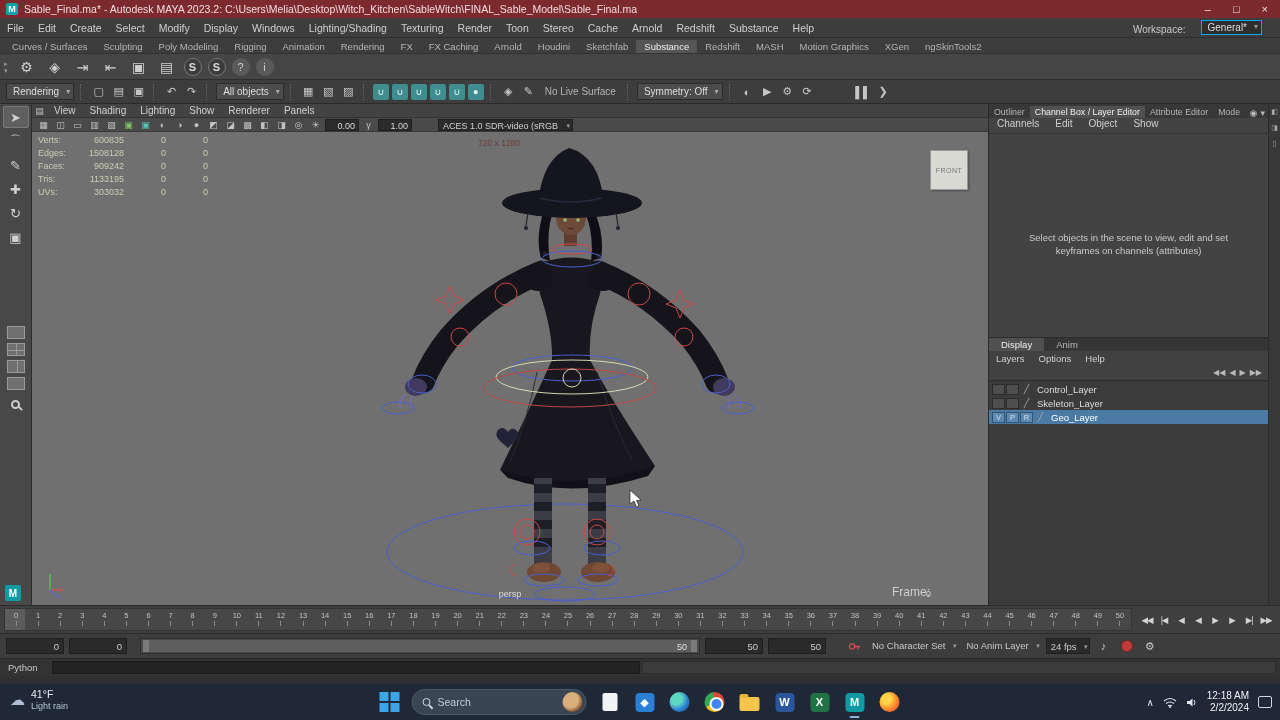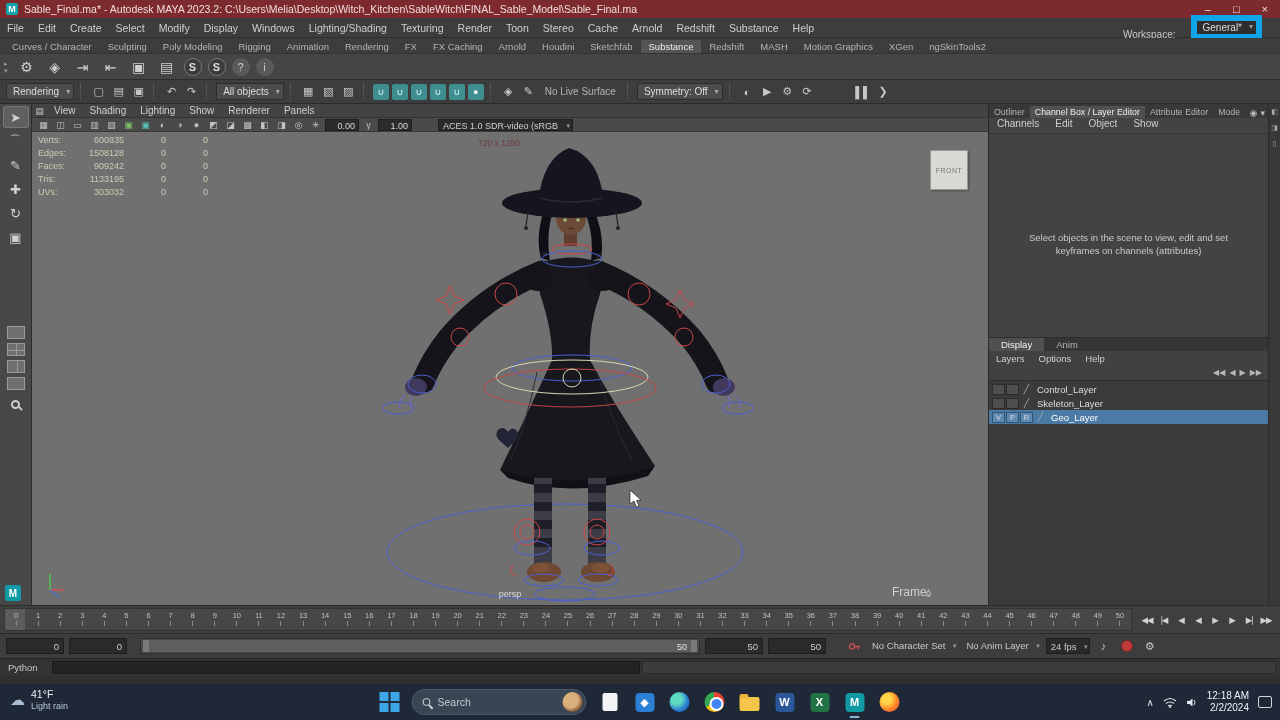--- a/index.html
+++ b/index.html
@@ -12,21 +12,21 @@
   .app-icon { width:12px; height:12px; background:#14a2ab; color:#fff; font-size:9px; font-weight:bold; display:flex; align-items:center; justify-content:center; border-radius:2px; margin-right:6px; }
   .titlebar .title { color:#f2dcdc; font-size:10.5px; white-space:nowrap; overflow:hidden; flex:1; }
   .win-btns { display:flex; gap:22px; margin-right:6px; color:#f0e0e0; font-size:11px; }
   .win-btns span { cursor:default; }
 
   
   .menubar { position:absolute; top:18px; left:0; width:1280px; height:20px; background:#3d3d3d; display:flex; align-items:center; border-bottom:1px solid #2e2e2e; }
   .menus { display:flex; }
   .menu-item { padding:15px 7px; font-size:10.5px; color:#cfcfcf; line-height:20px; }
   .workspace { margin-left:auto; display:flex; align-items:flex-end; gap:15px; margin-right:18px; color:#c8c8c8; }
-  .ws-box { background:#2e2e2e; border:6px solid #0ea5e9; padding:1px 14px 1px 6px; position:relative; color:#ddd; }
+  .ws-box { background:#2e2e2e; border:1px solid #0ea5e9; padding:1px 14px 1px 6px; position:relative; color:#ddd; }
   .ws-box::after { content:"▾"; position:absolute; right:3px; top:1px; font-size:8px; color:#999; }
 
   
   .shelf-tabs { position:absolute; top:38px; left:0; width:1280px; height:16px; background:#3d3d3d; display:flex; align-items:flex-end; padding-left:4px; border-bottom:1px solid #333; }
   .shelf-tab { padding:1px 8px; font-size:9.5px; color:#b5b5b5; }
   .shelf-tab.active { background:#555; color:#eee; border-radius:2px 2px 0 0; }
 
   
   .shelf { position:absolute; top:54px; left:0; width:1280px; height:26px; background:#454545; display:flex; align-items:center; gap:6px; padding-left:4px; border-bottom:1px solid #2d2d2d; }
   .shelf-arrows { display:flex; flex-direction:column; font-size:7px; color:#999; line-height:1; margin-right:2px; }
@@ -208,21 +208,21 @@
         <span class="menu-item">Substance</span>
         <span class="menu-item">Help</span>
       </div>
     <div class="workspace">
       <span>Workspace:</span>
       <span class="ws-box">General*</span>
     </div>
   </div>
 
   <div class="shelf-tabs">
-      <span class="shelf-tab">Curves / Character</span>
+      <span class="shelf-tab">Curves / Surfaces</span>
       <span class="shelf-tab">Sculpting</span>
       <span class="shelf-tab">Poly Modeling</span>
       <span class="shelf-tab">Rigging</span>
       <span class="shelf-tab">Animation</span>
       <span class="shelf-tab">Rendering</span>
       <span class="shelf-tab">FX</span>
       <span class="shelf-tab">FX Caching</span>
       <span class="shelf-tab">Arnold</span>
       <span class="shelf-tab">Houdini</span>
       <span class="shelf-tab">Sketchfab</span>

